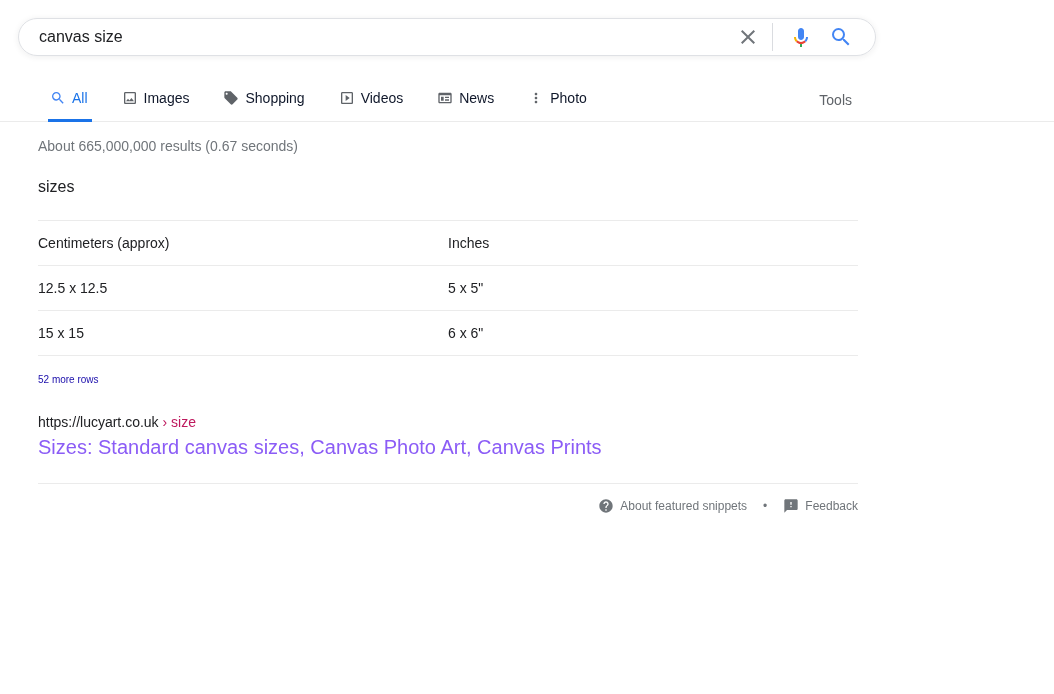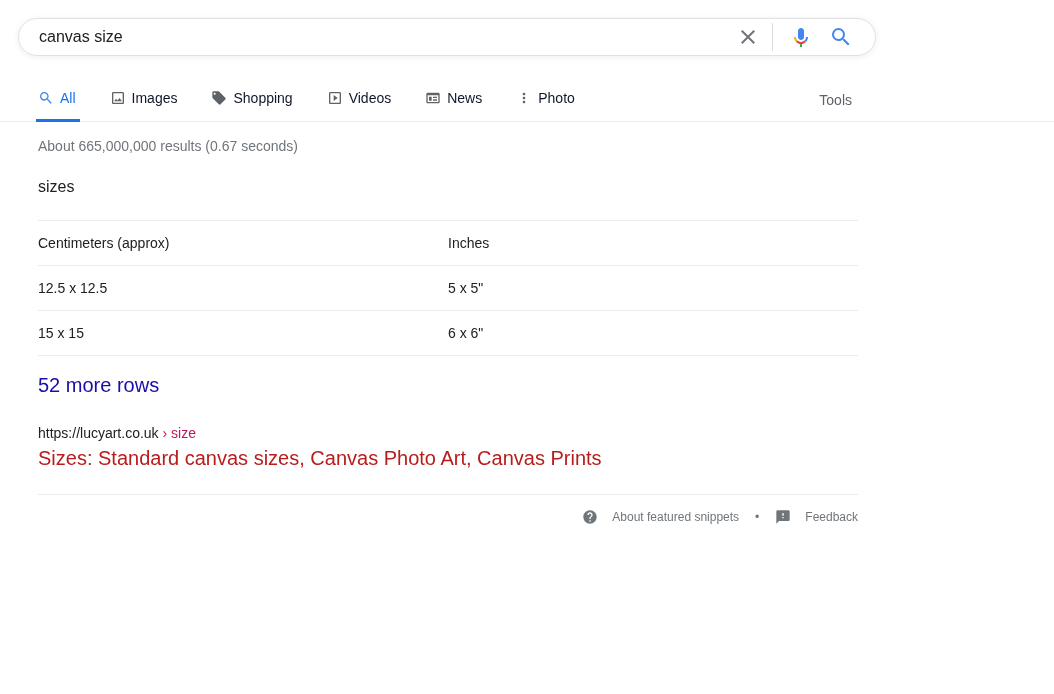--- a/index.html
+++ b/index.html
@@ -23,21 +23,21 @@
       font-size: 16px;
       color: #202124;
       background: transparent;
     }
     .search-icons { display: flex; align-items: center; gap: 0; }
     .icon-btn { background: none; border: none; padding: 8px; cursor: pointer; display: flex; align-items: center; justify-content: center; }
     .vdiv { width: 1px; height: 28px; background: #dadce0; margin: 0 8px 0 4px; }
     
     .tabs-row {
       margin-top: 22px;
-      padding-left: 36px;
+      padding-left: 48px;
       display: flex;
       align-items: center;
       border-bottom: 1px solid #ebebeb;
       position: relative;
       height: 44px;
     }
     .tab {
       display: flex;
       align-items: center;
       gap: 6px;
@@ -59,39 +59,39 @@
     .snippet-caption { font-size: 16px; color: #202124; margin-bottom: 24px; }
     .snippet-title { font-size: 16px; font-weight: bold; color: #202124; margin-bottom: 12px; }
     
     table { width: 100%; border-collapse: collapse; }
     table td, table th { text-align: left; padding: 14px 0; border-top: 1px solid #ebebeb; font-weight: normal; font-size: 14px; }
     table th { color: #202124; }
     table td { color: #202124; }
     table tr:last-child td { border-bottom: 1px solid #ebebeb; }
     table th:first-child, table td:first-child { width: 50%; }
     
-    .more-rows { color: #1a0dab; font-size: 20px; margin-top: 18px; cursor: pointer; display: inline-block; }
+    .more-rows { color: #1a0dab; font-size: 10px; margin-top: 18px; cursor: pointer; display: inline-block; }
     .cite { color: #202124; font-size: 14px; margin-top: 28px; }
     .cite .path { color: #be185d; }
-    .result-link { color: #b91c1c; font-size: 20px; margin-top: 6px; display: block; cursor: pointer; }
+    .result-link { color: #8b5cf6; font-size: 20px; margin-top: 6px; display: block; cursor: pointer; }
     
     .footer-bits { 
       margin-top: 24px; 
       display: flex; 
       justify-content: flex-end; 
       align-items: center; 
       gap: 16px; 
       color: #70757a; 
       font-size: 12px;
       border-top: 1px solid #ebebeb;
       padding-top: 14px;
       max-width: 820px;
     }
     .footer-bits .dot { color: #70757a; }
-    .footer-link { display: flex; align-items: center; gap: 14px; cursor: pointer; }
+    .footer-link { display: flex; align-items: center; gap: 6px; cursor: pointer; }
   </style>
 </head>
 <body>
 
 <div class="search-bar">
   <input class="search-input" value="canvas size" style="">
   <div class="search-icons">
     <button class="icon-btn">
       <svg width="24" height="24" viewBox="0 0 24 24">
           <path fill="#70757a" d="M19 6.41L17.59 5 12 10.59 6.41 5 5 6.41 10.59 12 5 17.59 6.41 19 12 13.41 17.59 19 19 17.59 13.41 12z"></path>

